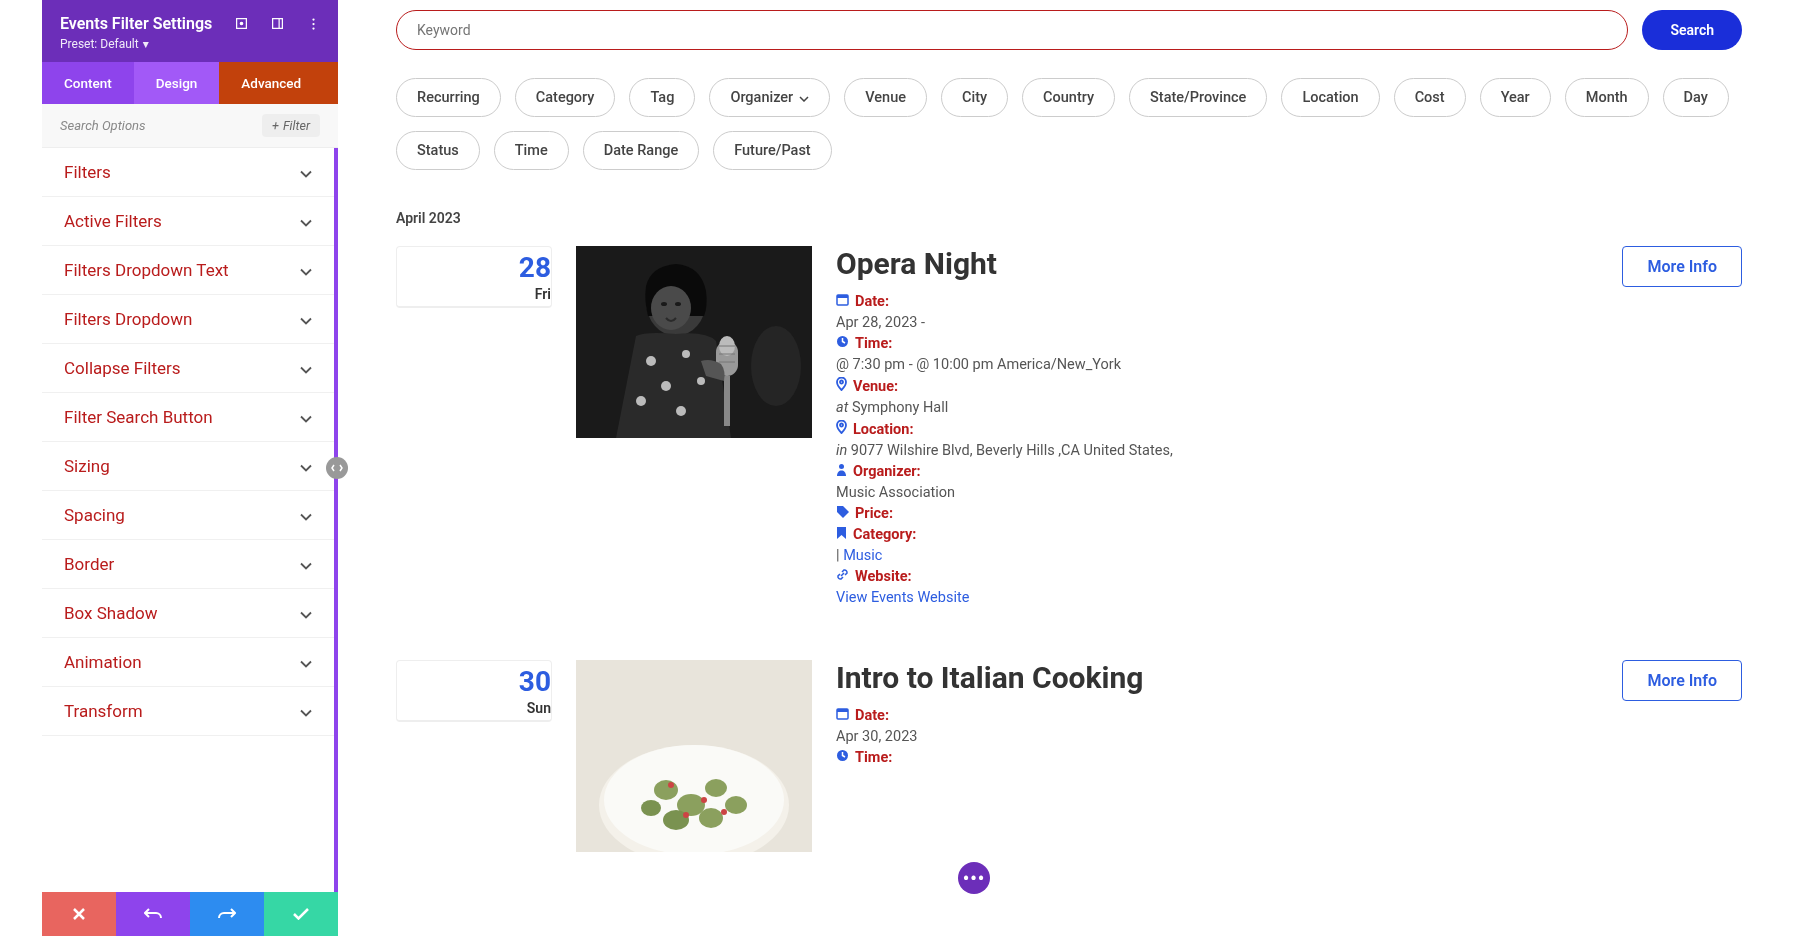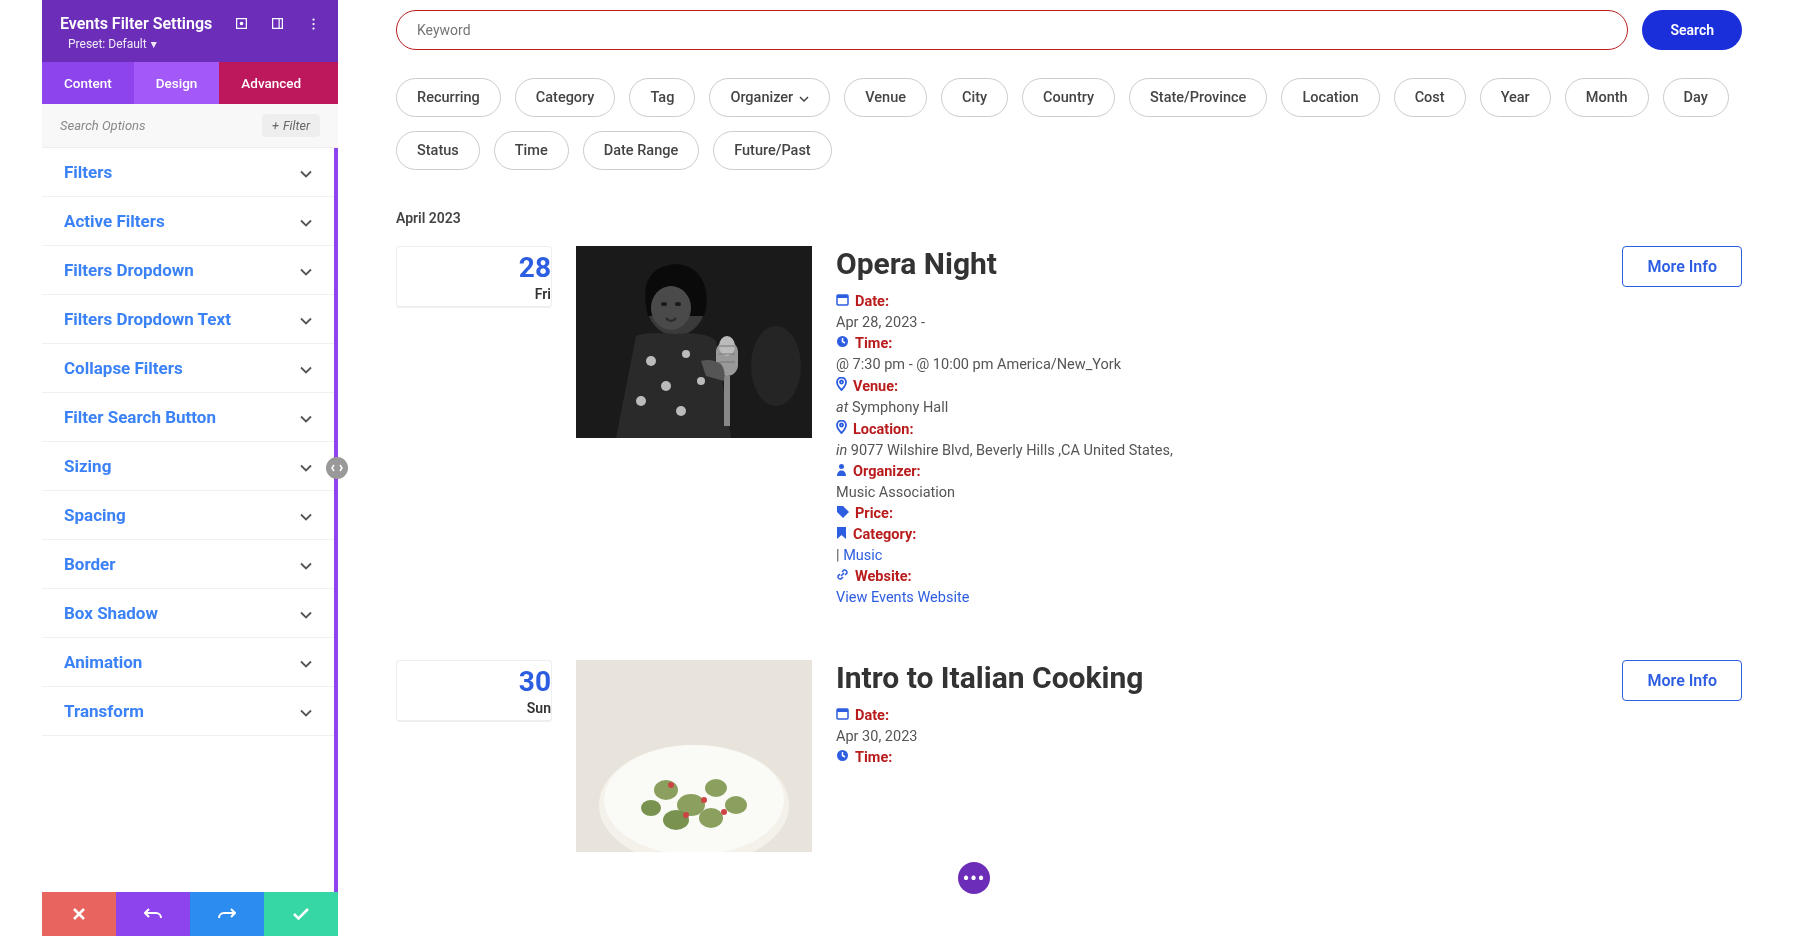--- a/index.html
+++ b/index.html
@@ -4,34 +4,34 @@
   <style>
     * { margin: 0; padding: 0; box-sizing: border-box; font-family: -apple-system, BlinkMacSystemFont, "Segoe UI", Roboto, sans-serif; }
     body { display: flex; height: 100vh; overflow: hidden; background: #fff; }
     
     .sidebar { width: 338px; display: flex; flex-direction: column; background: #fff; position: relative; padding-left: 42px; }
     .sidebar-header { background: #6c2eb9; color: #fff; padding: 14px 18px 10px; }
     .header-top { display: flex; align-items: center; justify-content: space-between; }
     .header-title { font-size: 16px; font-weight: 600; }
     .header-icons { display: flex; gap: 22px; align-items: center; }
     .header-icon { width: 14px; height: 14px; cursor: pointer; display: flex; align-items: center; justify-content: center; }
-    .preset-label { font-size: 12px; opacity: 0.9; margin-top: 4px; display: inline-flex; align-items: center; gap: 4px; cursor: pointer; margin-left: 8px; }
-    
-    .tabs { display: flex; background: #be185d; }
+    .preset-label { font-size: 12px; opacity: 0.9; margin-top: 4px; display: inline-flex; align-items: center; gap: 4px; cursor: pointer; }
+    
+    .tabs { display: flex; background: #c2410c; }
     .tab { flex: 0 0 auto; padding: 13px 22px; color: #fff; font-size: 13.5px; cursor: pointer; font-weight: 500; }
     .tab.active { background: #a259f7; }
     .tab:first-child { background: #8e44ec; }
     
     .search-options { display: flex; align-items: center; justify-content: space-between; background: #f8f8f8; padding: 10px 18px; border-bottom: 1px solid #eee; font-style: italic; }
     .search-options-label { font-size: 13px; color: #888; }
     .filter-btn { background: #eee; border-radius: 4px; padding: 4px 10px; font-size: 12.5px; color: #666; display: flex; align-items: center; gap: 4px; cursor: pointer; }
     
     .accordion-list { flex: 1; overflow-y: auto; border-right: 4px solid #8e44ec; }
     .accordion-item { display: flex; align-items: center; justify-content: space-between; padding: 14px 22px; border-bottom: 1px solid #f0f0f0; cursor: pointer; }
-    .accordion-label { font-size: 17px; color: #3b82f6; font-weight: 700; }
+    .accordion-label { font-size: 17px; color: #b91c1c; font-weight: 400; }
     .accordion-chevron { color: #555; }
     
     .resize-handle { position: absolute; right: -10px; top: 50%; transform: translateY(-50%); width: 22px; height: 22px; background: #999; border-radius: 50%; display: flex; align-items: center; justify-content: center; cursor: ew-resize; z-index: 10; color: #fff; font-size: 10px; }
     
     .bottom-actions { display: flex; height: 44px; }
     .action-btn { flex: 1; display: flex; align-items: center; justify-content: center; cursor: pointer; color: #fff; }
     .action-cancel { background: #e8655f; }
     .action-undo { background: #8e44ec; }
     .action-redo { background: #2d8cf0; }
     .action-confirm { background: #36d7a5; }
@@ -123,27 +123,27 @@
             <path d="M1 1.5L6 6.5L11 1.5"></path>
           </svg></span>
       </div>
     <div class="accordion-item">
         <span class="accordion-label">Active Filters</span>
         <span class="accordion-chevron"><svg width="12" height="8" viewBox="0 0 12 8" fill="none" stroke="#555" stroke-width="1.8">
             <path d="M1 1.5L6 6.5L11 1.5"></path>
           </svg></span>
       </div>
     <div class="accordion-item">
+        <span class="accordion-label">Filters Dropdown Text</span>
+        <span class="accordion-chevron"><svg width="12" height="8" viewBox="0 0 12 8" fill="none" stroke="#555" stroke-width="1.8">
+            <path d="M1 1.5L6 6.5L11 1.5"></path>
+          </svg></span>
+      </div>
+    <div class="accordion-item">
         <span class="accordion-label">Filters Dropdown</span>
-        <span class="accordion-chevron"><svg width="12" height="8" viewBox="0 0 12 8" fill="none" stroke="#555" stroke-width="1.8">
-            <path d="M1 1.5L6 6.5L11 1.5"></path>
-          </svg></span>
-      </div>
-    <div class="accordion-item">
-        <span class="accordion-label">Filters Dropdown Text</span>
         <span class="accordion-chevron"><svg width="12" height="8" viewBox="0 0 12 8" fill="none" stroke="#555" stroke-width="1.8">
             <path d="M1 1.5L6 6.5L11 1.5"></path>
           </svg></span>
       </div>
     <div class="accordion-item">
         <span class="accordion-label">Collapse Filters</span>
         <span class="accordion-chevron"><svg width="12" height="8" viewBox="0 0 12 8" fill="none" stroke="#555" stroke-width="1.8">
             <path d="M1 1.5L6 6.5L11 1.5"></path>
           </svg></span>
       </div>

